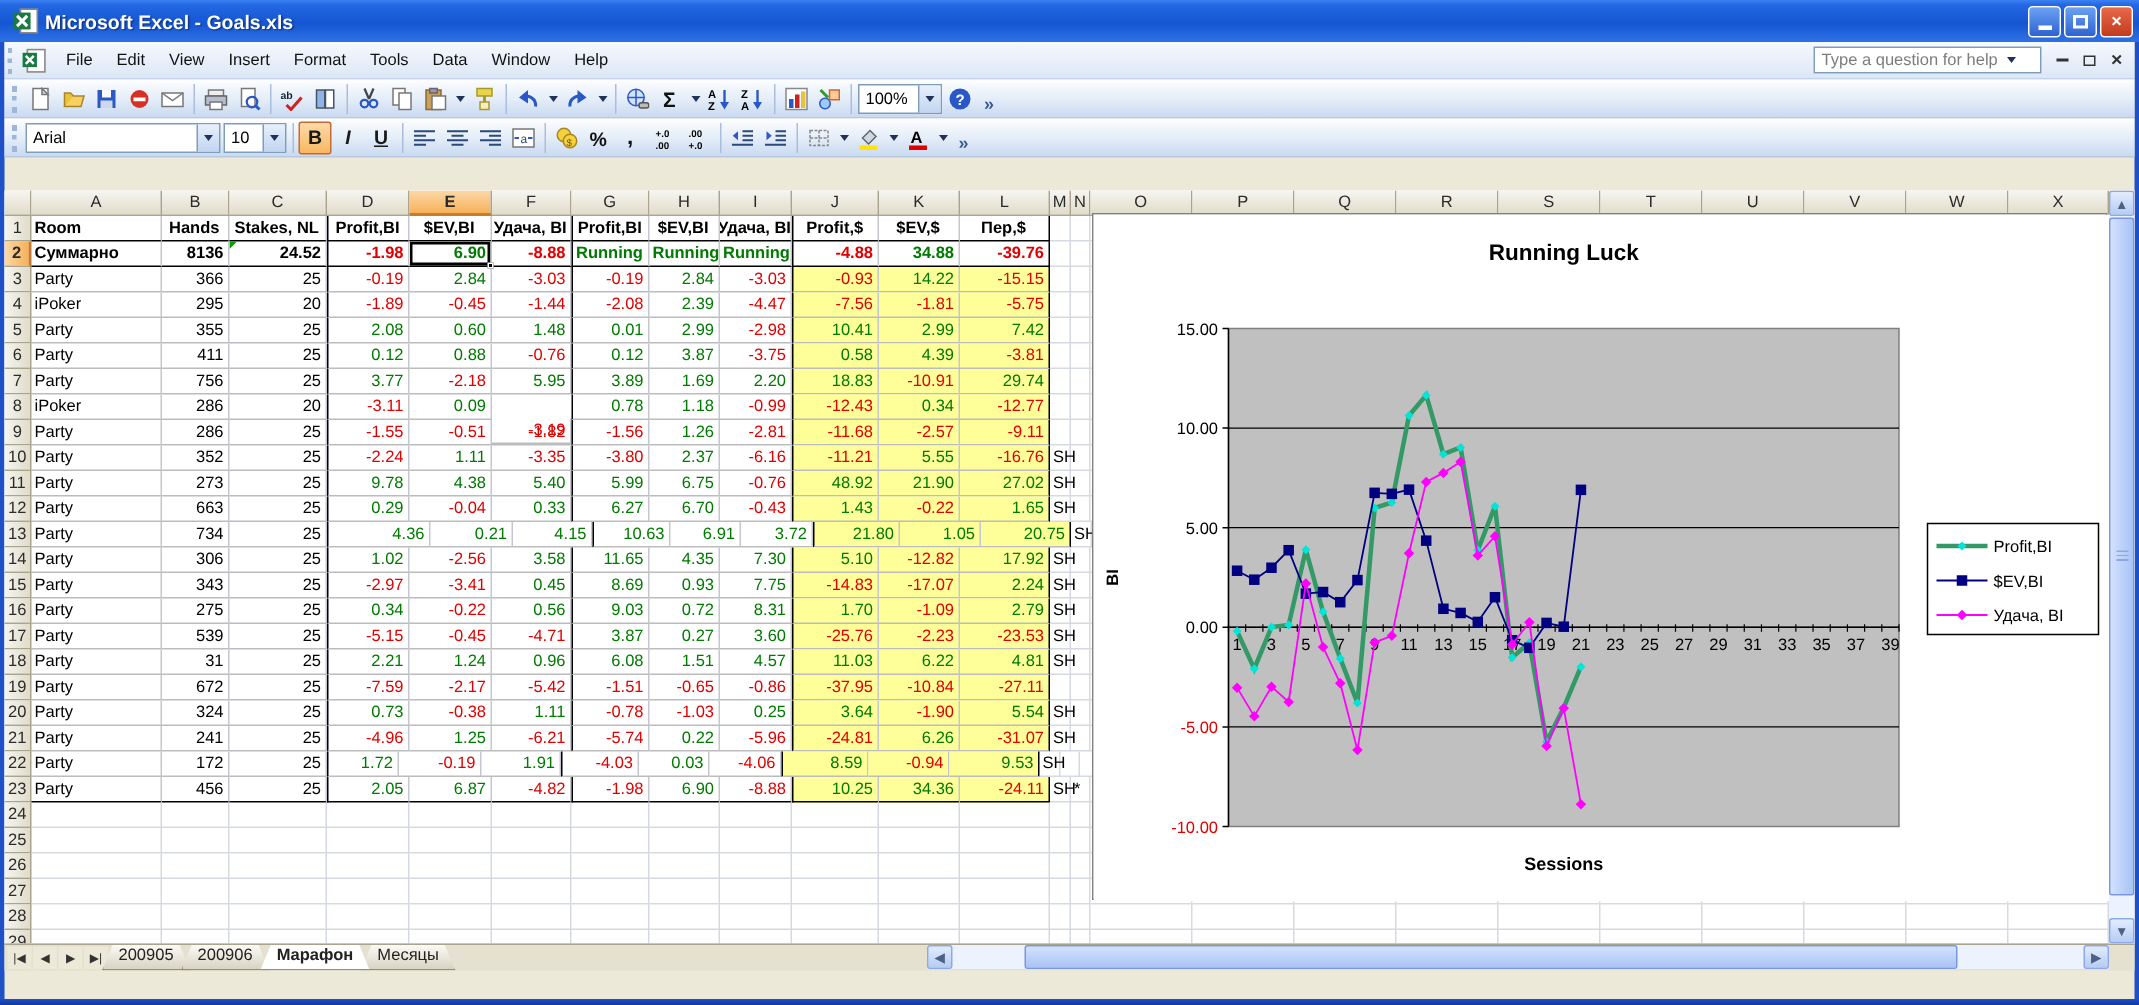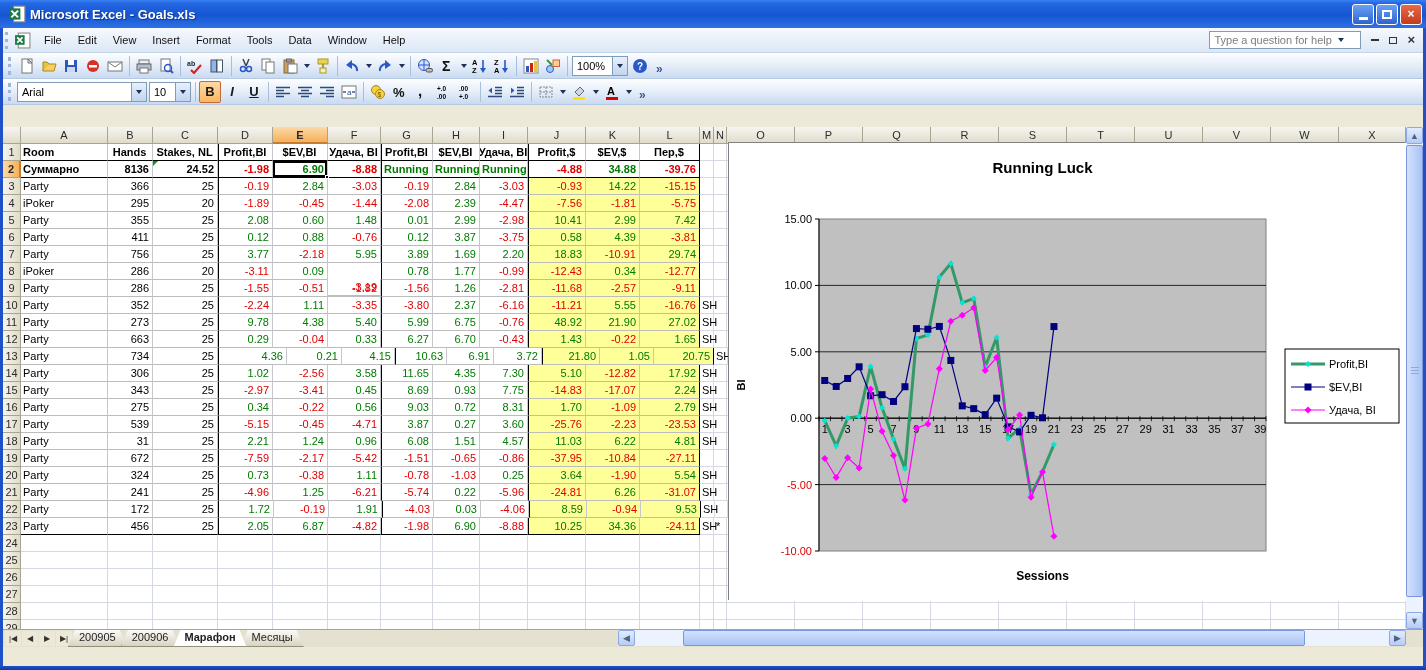--- a/index.html
+++ b/index.html
@@ -675,21 +675,21 @@
         </div>
         <div class="gridrow" style="top: 136px;">
           <span class="rowhdr">8</span>
           <span class="cell tblrow" style="width: 87px;">iPoker</span>
           <span class="cell tblrow num" style="width: 45px;">286</span>
           <span class="cell tblrow num" style="width: 65px;">20</span>
           <span class="cell tblrow blkL num neg" style="width: 55px;">-3.11</span>
           <span class="cell tblrow num pos" style="width: 55px;">0.09</span>
           <span class="cell tblrow num neg" style="width: 53px; margin-top: 16px;">-3.19</span>
           <span class="cell tblrow blkL num pos" style="width: 52px;">0.78</span>
-          <span class="cell tblrow num pos" style="width: 47px;">1.77</span>
+          <span class="cell tblrow num pos" style="width: 47px;">1.18</span>
           <span class="cell tblrow num neg" style="width: 48px;">-0.99</span>
           <span class="cell tblrow blkL yellow num neg" style="width: 58px;">-12.43</span>
           <span class="cell tblrow yellow num pos" style="width: 54px;">0.34</span>
           <span class="cell tblrow yellow num neg" style="width: 60px; border-right: 1px solid rgb(0, 0, 0);">-12.77</span>
           <span class="cell" style="width: 14px;"></span>
           <span class="cell" style="width: 13px;"></span>
           <span class="cell" style="width: 68px;"></span>
           <span class="cell" style="width: 68px;"></span>
           <span class="cell" style="width: 68px;"></span>
           <span class="cell" style="width: 68px;"></span>
@@ -1049,21 +1049,21 @@
           <span class="cell" style="width: 68px;"></span>
           <span class="cell" style="width: 68px;"></span>
           <span class="cell" style="width: 68px;"></span>
           <span class="cell" style="width: 67px;"></span>
         </div>
         <div class="gridrow" style="top: 374px;">
           <span class="rowhdr">22</span>
           <span class="cell tblrow" style="width: 87px;">Party</span>
           <span class="cell tblrow num" style="width: 45px;">172</span>
           <span class="cell tblrow num" style="width: 65px;">25</span>
-          <span class="cell tblrow blkL num pos" style="width: 56px;">1.72</span>
+          <span class="cell tblrow blkL num pos" style="width: 48px;">1.72</span>
           <span class="cell tblrow num neg" style="width: 55px;">-0.19</span>
           <span class="cell tblrow num pos" style="width: 53px;">1.91</span>
           <span class="cell tblrow blkL num neg" style="width: 52px;">-4.03</span>
           <span class="cell tblrow num pos" style="width: 47px;">0.03</span>
           <span class="cell tblrow num neg" style="width: 48px;">-4.06</span>
           <span class="cell tblrow blkL yellow num pos" style="width: 58px;">8.59</span>
           <span class="cell tblrow yellow num neg" style="width: 54px;">-0.94</span>
           <span class="cell tblrow yellow num pos" style="width: 60px; border-right: 1px solid rgb(0, 0, 0);">9.53</span>
           <span class="cell ovf" style="width: 14px;">SH</span>
           <span class="cell" style="width: 13px;"></span>

